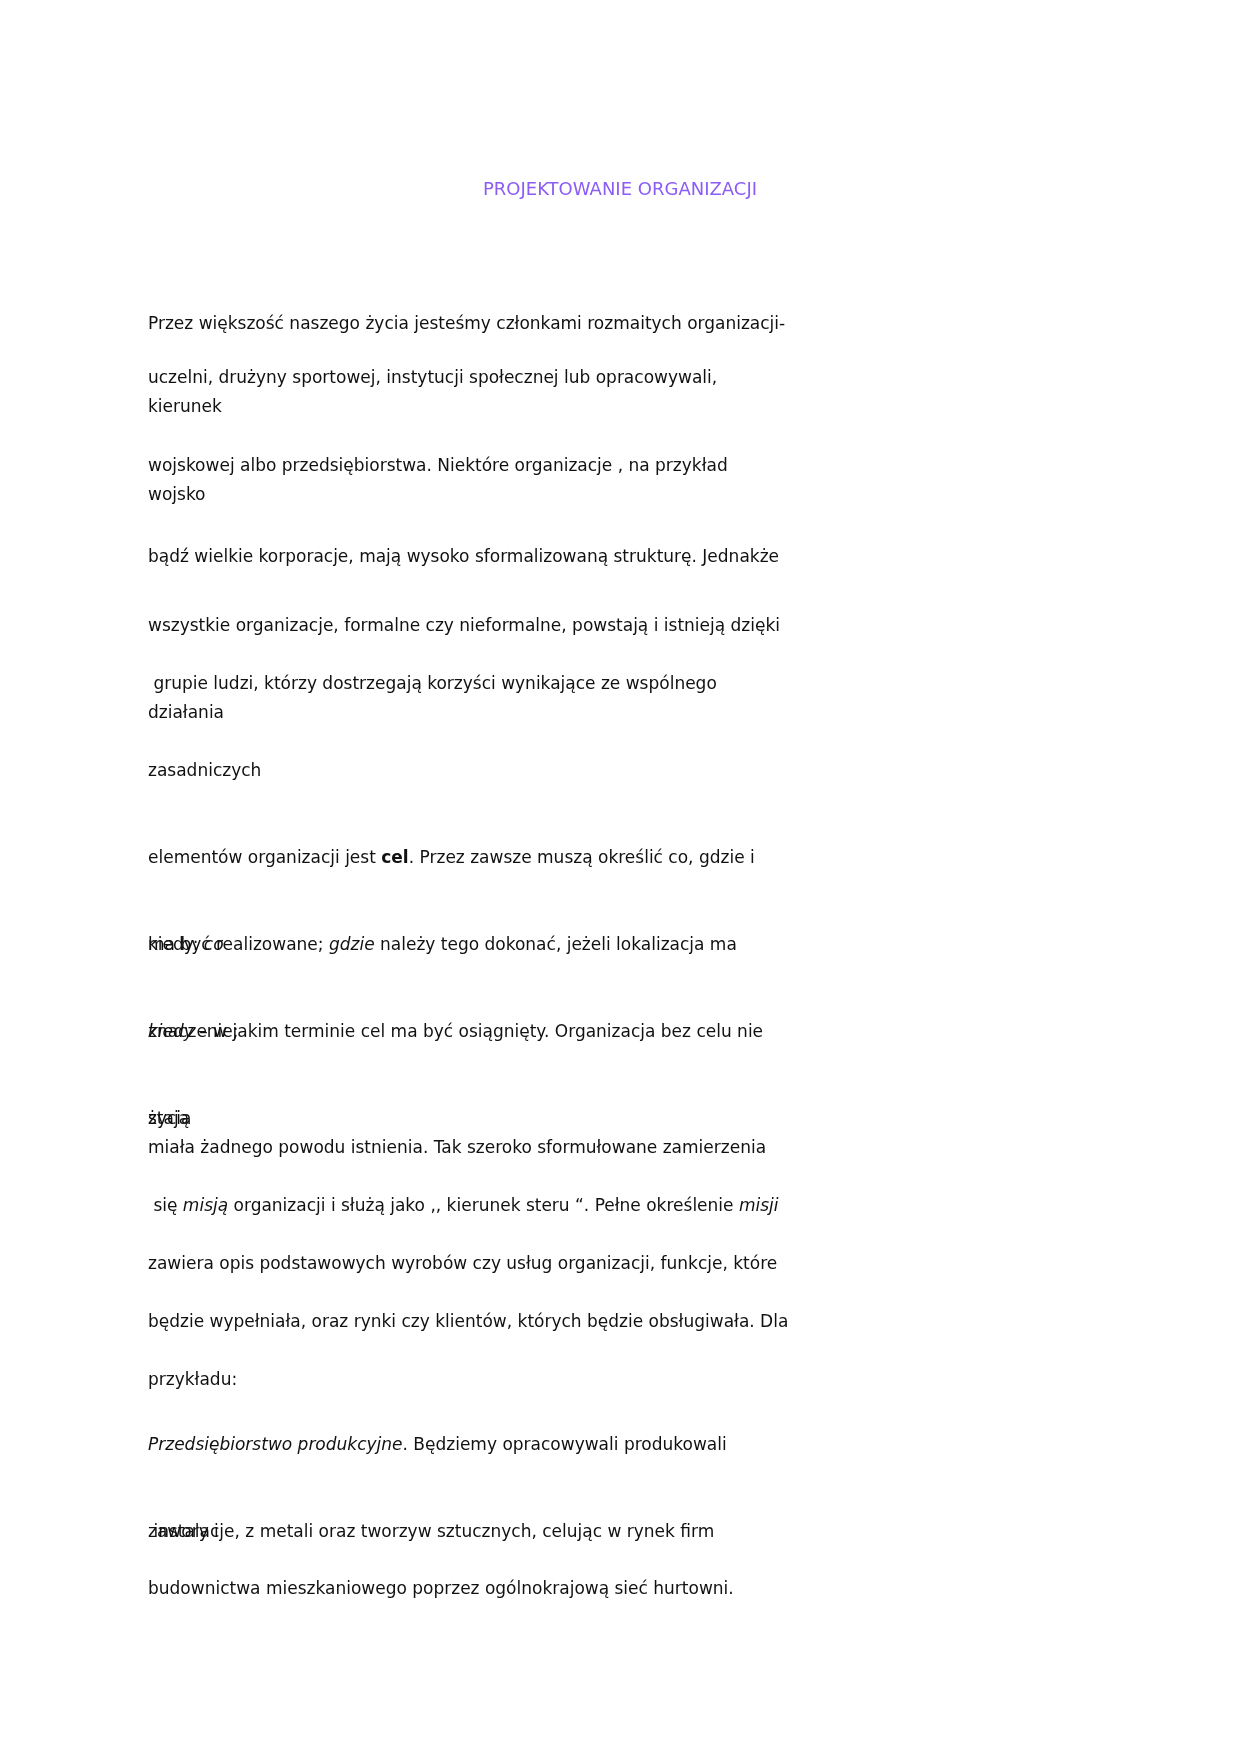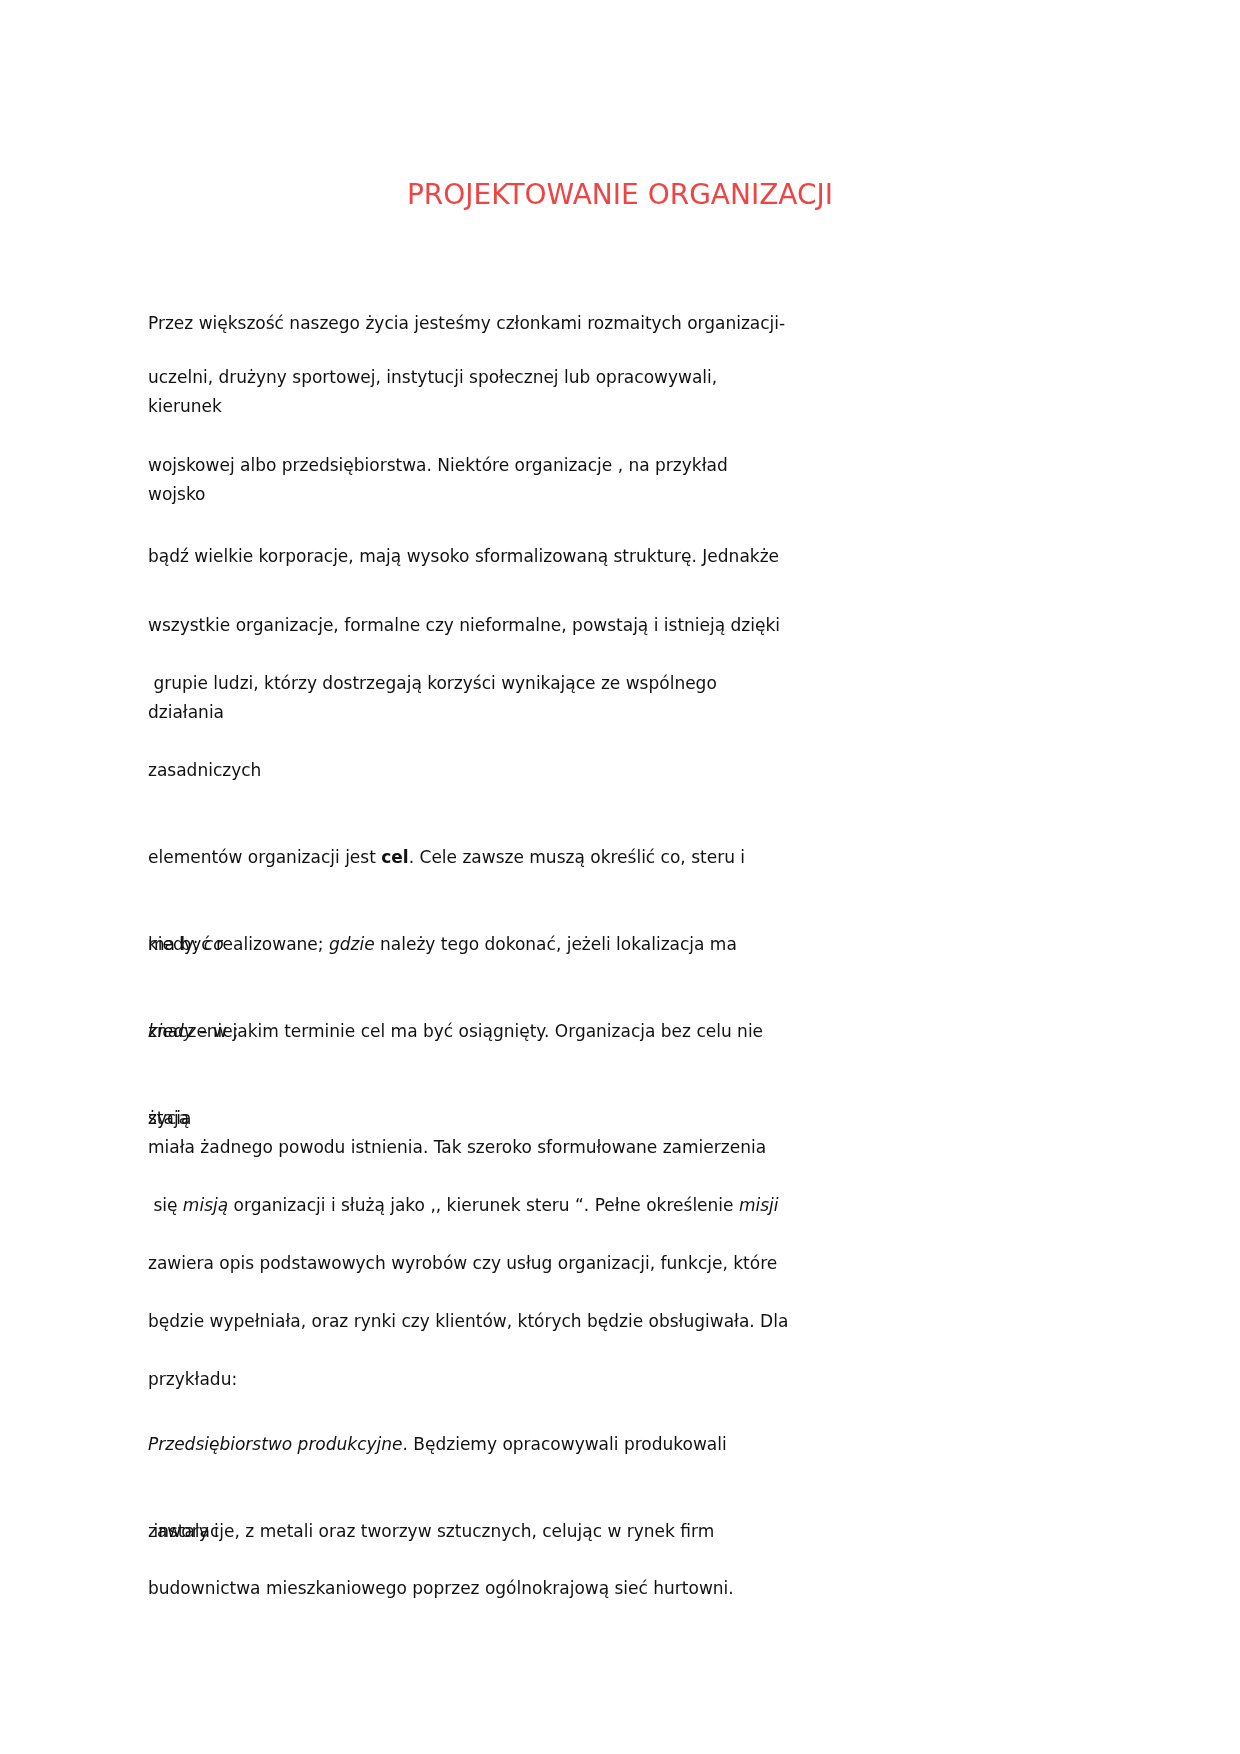--- a/index.html
+++ b/index.html
@@ -1,21 +1,21 @@
 <!DOCTYPE html>
 <html><head>
 <meta charset="utf-8">
 <style>
   html, body { margin: 0; padding: 0; background: #ffffff; }
   body { width: 1240px; height: 1754px; position: relative; overflow: hidden; }
   .page { position: absolute; left: 0; top: 0; width: 1240px; height: 1754px; background: #fff; }
   .title {
     position: absolute; left: 0; width: 1240px; top: 178px;
     text-align: center;
-    font-family: "DejaVu Sans", sans-serif; font-size: 28px; color: #ef4444;
+    font-family: "DejaVu Sans", sans-serif; font-size: 18px; color: #8b5cf6;
     letter-spacing: 0px;
   }
   .p {
     position: absolute; left: 148px; width: 950px;
     font-family: "DejaVu Sans", sans-serif; font-size: 17px; line-height: 29px; color: #111;
     white-space: pre-wrap; margin: 0;
   }
   .p .w { display: block; }
   b { font-weight: bold; }
   i { font-style: italic; }
@@ -49,21 +49,21 @@
 
   <p class="p" style="top:611px">
     <span class="w"> grupie ludzi, którzy dostrzegają korzyści wynikające ze wspólnego</span><span class="w">działania</span>
   </p>
 
   <p class="p" style="top:698px">
     <span class="w">zasadniczych</span>
   </p>
 
   <p class="p" style="top:785px">
-    <span class="w"><span>elementów organizacji jest </span><b>cel</b><span>. Cele zawsze muszą określić co, steru i</span></span>
+    <span class="w"><span>elementów organizacji jest </span><b>cel</b><span>. Przez zawsze muszą określić co, gdzie i</span></span>
     <span class="w"><span>kiedy: </span><i>co</i></span>
   </p>
 
   <p class="p" style="top:872px">
     <span class="w"><span>ma być realizowane; </span><i>gdzie</i><span> należy tego dokonać, jeżeli lokalizacja ma</span></span>
     <span class="w">znaczenie;</span>
   </p>
 
   <p class="p" style="top:959px">
     <span class="w"><i>kiedy</i><span> – w jakim terminie cel ma być osiągnięty. Organizacja bez celu nie</span></span>

